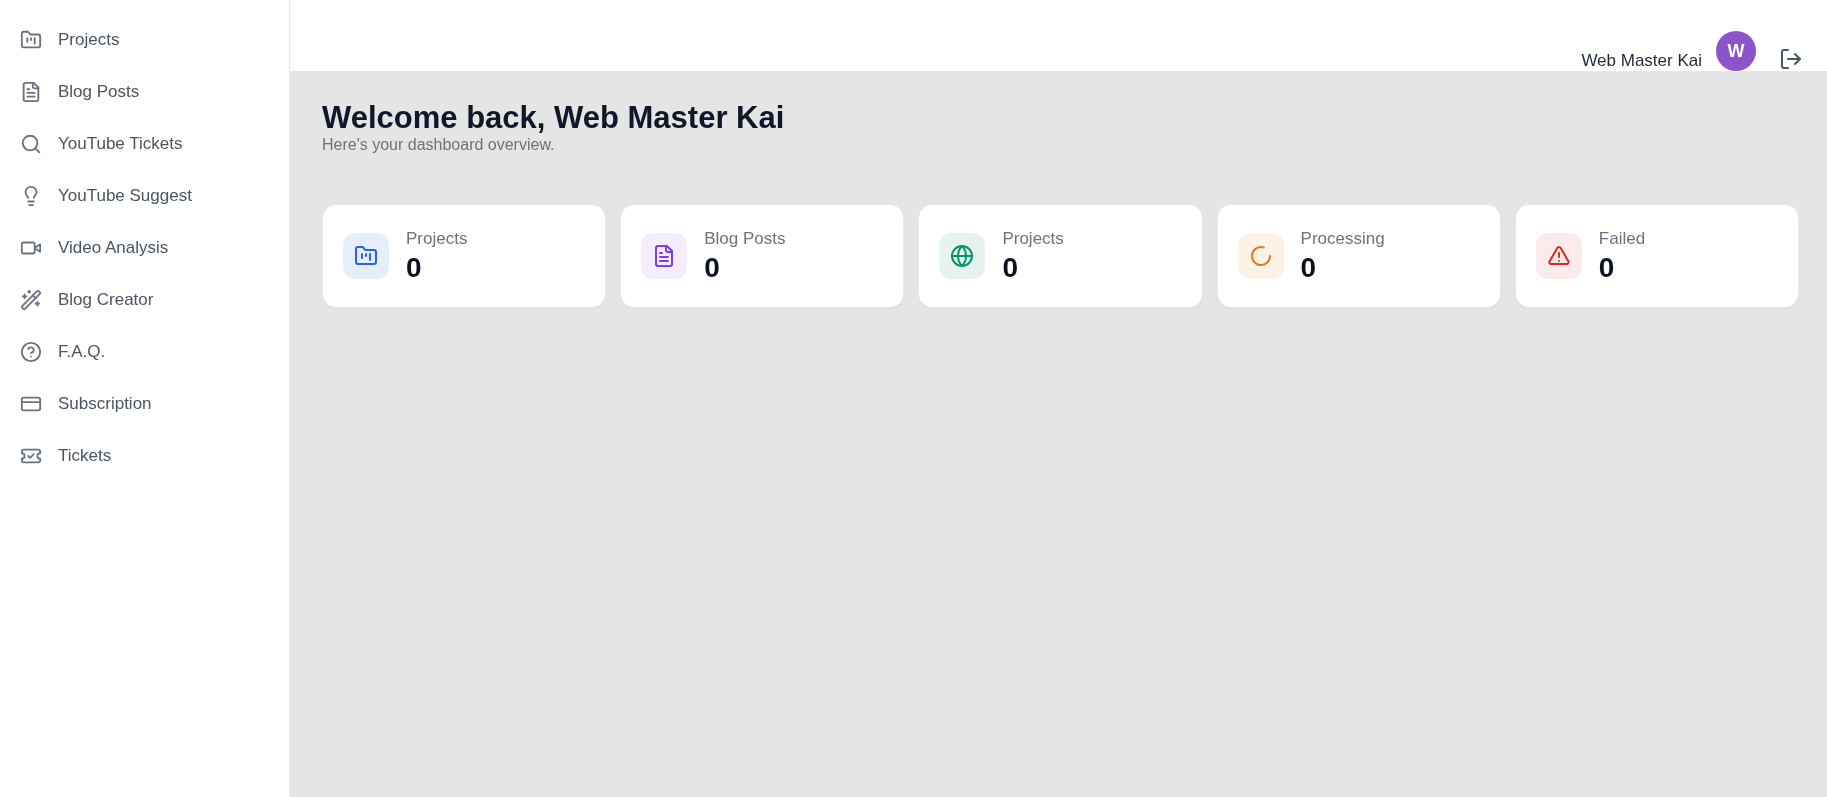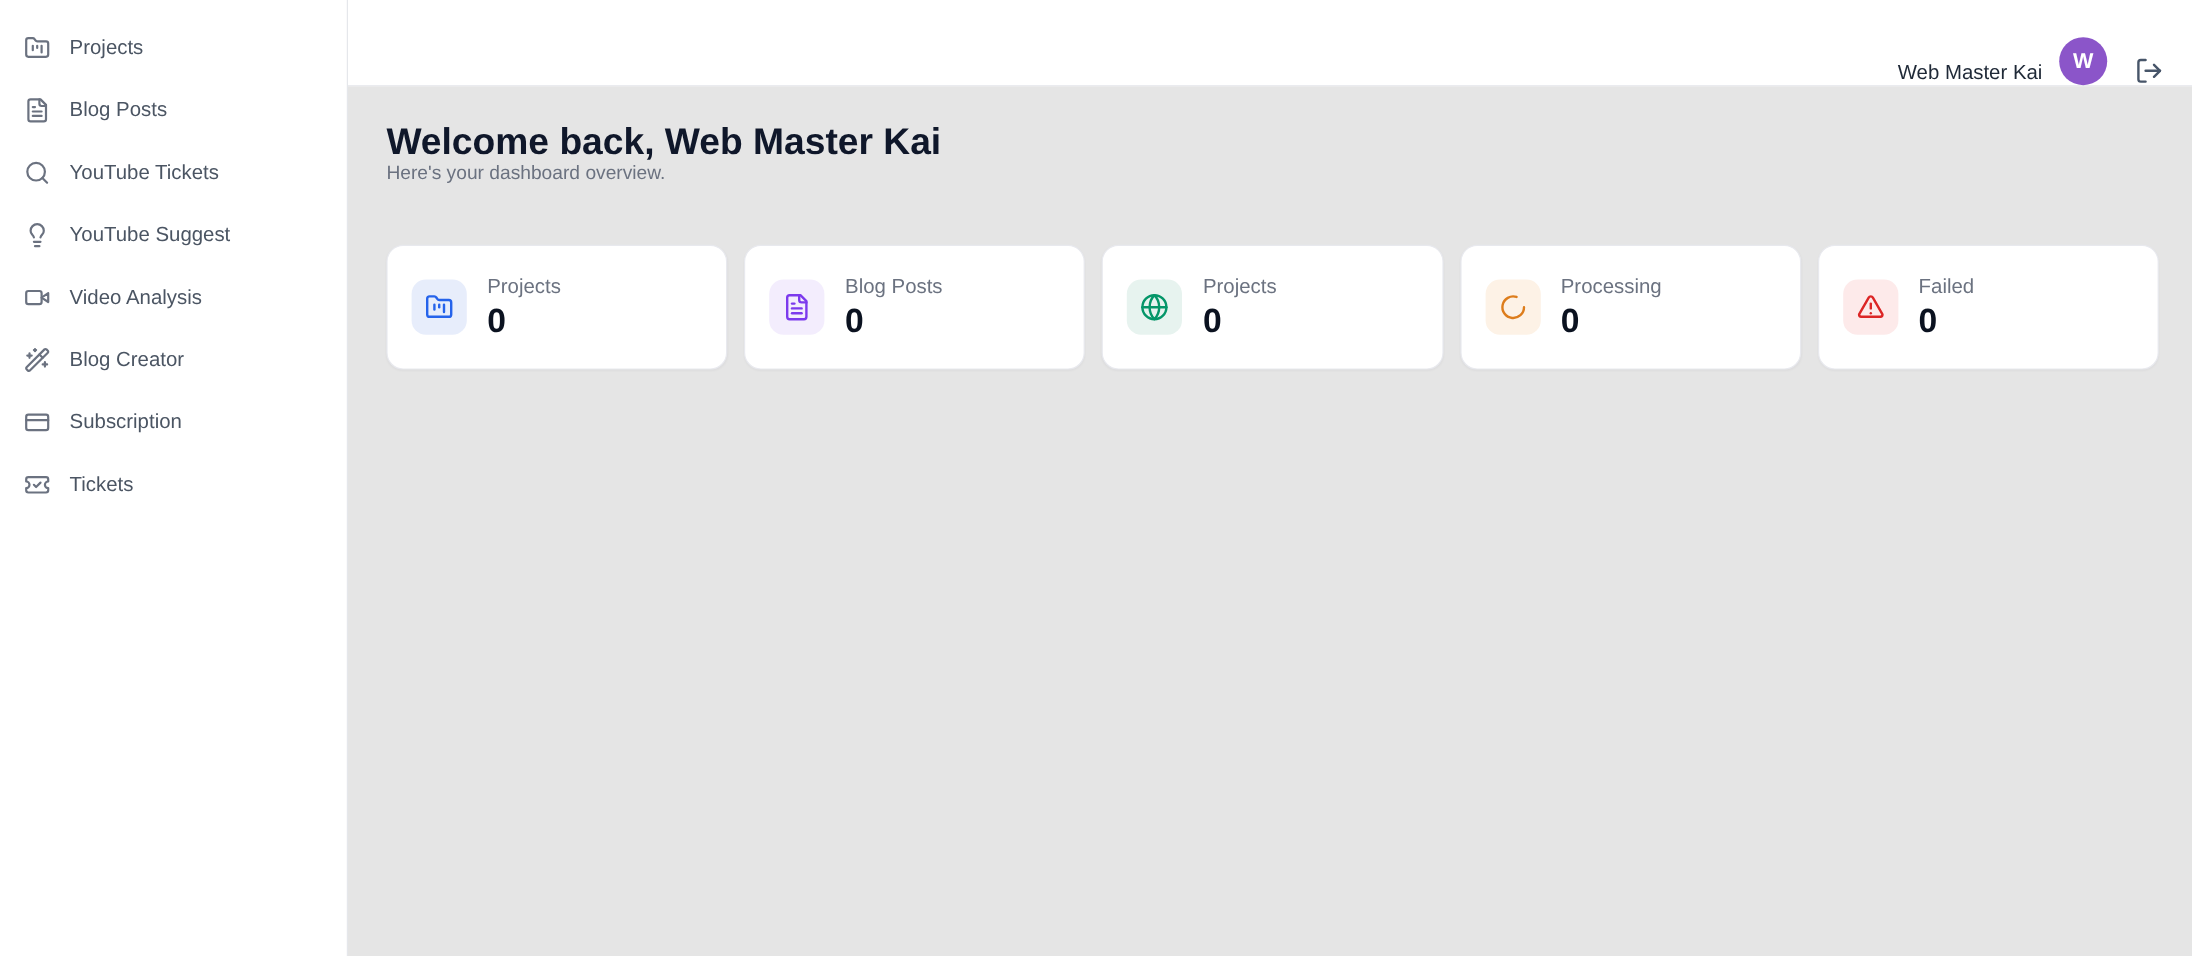--- a/index.html
+++ b/index.html
@@ -156,20 +156,30 @@
               <path d="M19 14v4"></path>
               <path d="M10 2v2"></path>
               <path d="M7 8H3"></path>
               <path d="M21 16h-4"></path>
               <path d="M11 3H9"></path>
             </svg>
         </span>
         <span class="nav-label">Blog Creator</span>
       </a>
 
+      <a class="nav-item">
+        <span class="nav-ico">
+          <svg viewBox="0 0 24 24">
+              <circle cx="12" cy="12" r="10"></circle>
+              <path d="M9.09 9a3 3 0 0 1 5.83 1c0 2-3 3-3 3"></path>
+              <path d="M12 17h.01"></path>
+            </svg>
+        </span>
+        <span class="nav-label">F.A.Q.</span>
+      </a>
 
       <a class="nav-item">
         <span class="nav-ico">
           <svg viewBox="0 0 24 24">
               <rect x="2" y="5" width="20" height="14" rx="2"></rect>
               <line x1="2" y1="10" x2="22" y2="10"></line>
             </svg>
         </span>
         <span class="nav-label">Subscription</span>
       </a>

